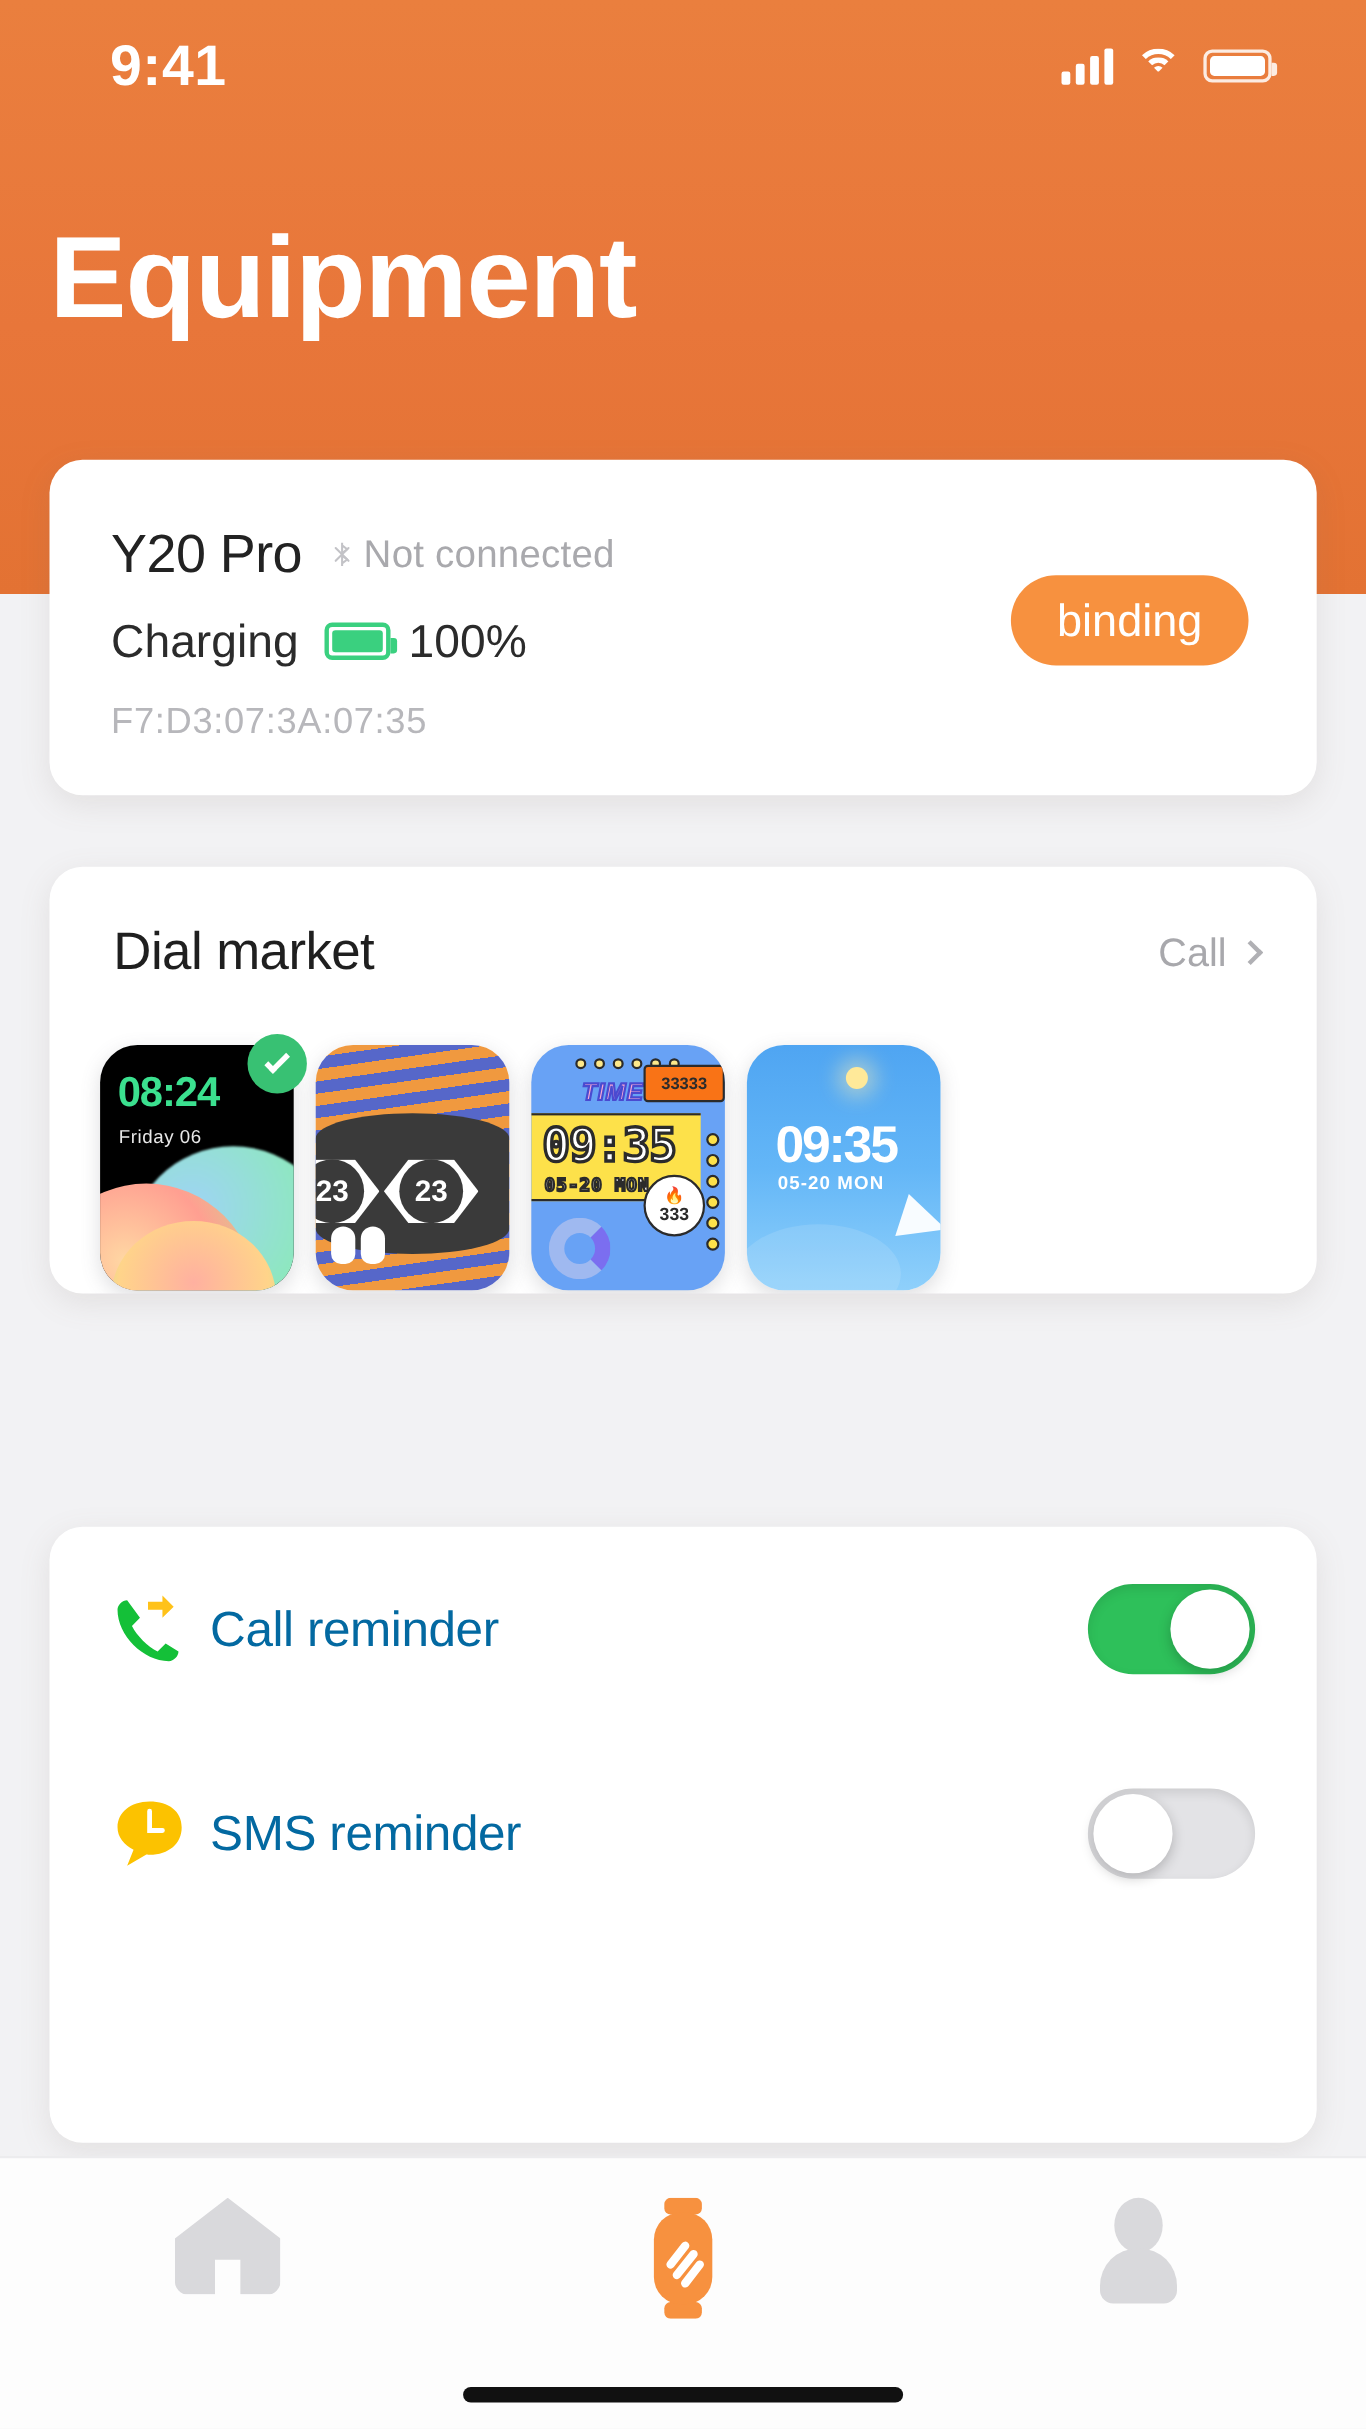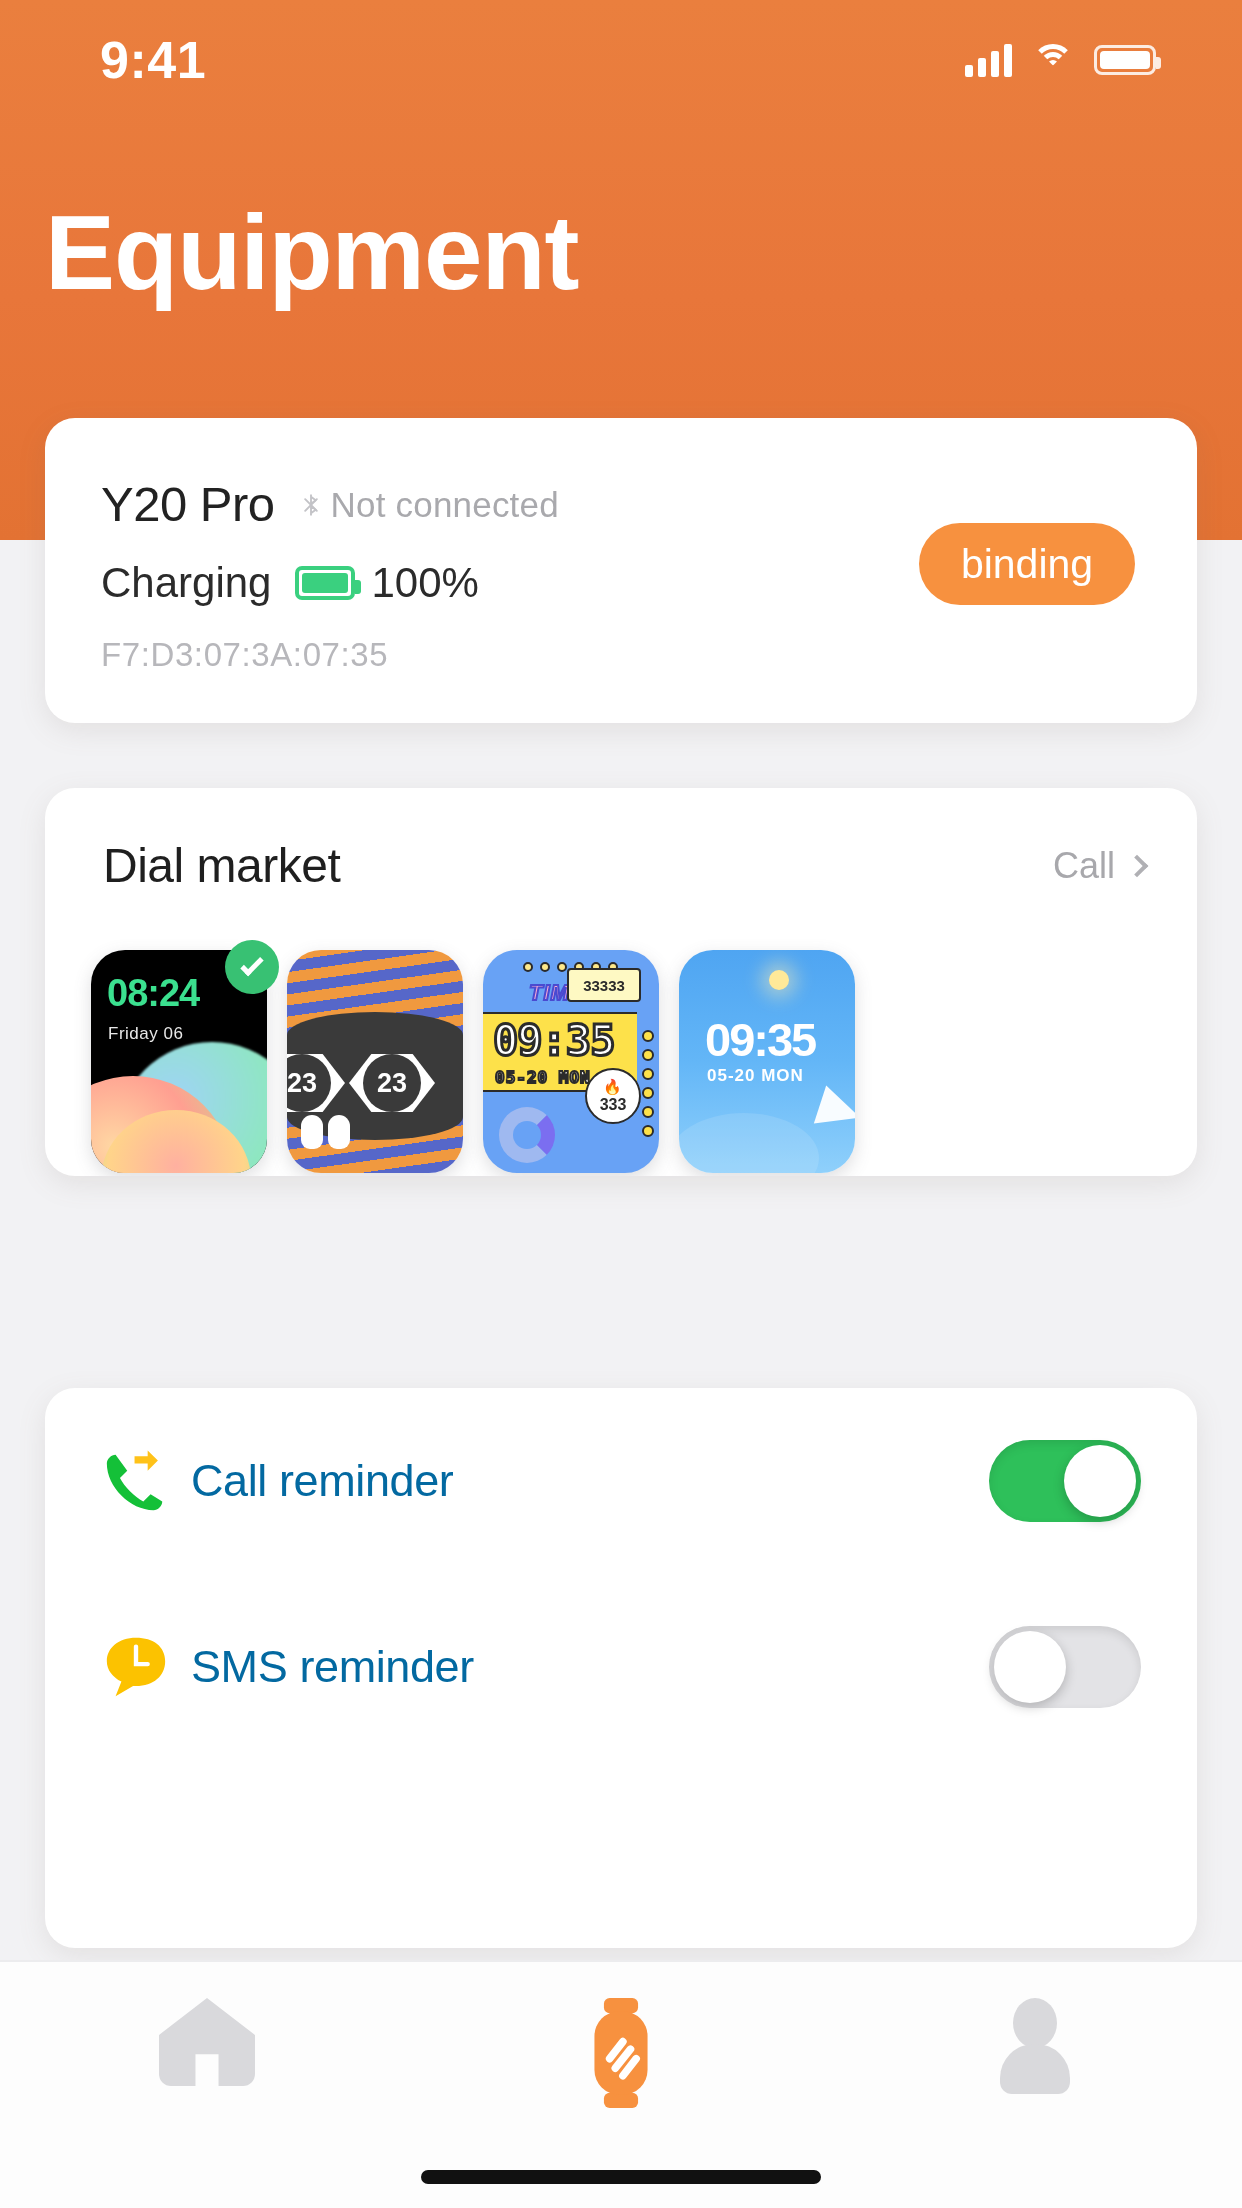--- a/index.html
+++ b/index.html
@@ -123,21 +123,21 @@
   .d2 .pupil.p1 { left: -14px; } .d2 .pupil.p2 { left: 76px; }
   .d2 .teeth { position:absolute; bottom: 24px; left: 14px; display:flex; gap: 5px; }
   .d2 .teeth i { display:block; width: 22px; height: 34px; background:#fff; border-radius: 11px 11px 9px 9px; }
 
   
   .d3 { background: #68a2f5; }
   .d3 .dots { position:absolute; top: 12px; left: 40px; display:flex; gap: 7px; }
   .d3 .dots i { width: 10px; height: 10px; border-radius:50%; background:#fde88a; border: 2px solid #2b2b2b; }
   .d3 .timelabel { position:absolute; top: 30px; left: 46px; font-size: 22px; font-weight: 800; font-style: italic;
                    color: #f9a8d4; -webkit-text-stroke: 2px #4a4ad0; letter-spacing: 1px; }
-  .d3 .stepbox { position:absolute; top: 18px; right: 18px; width: 74px; height: 34px; background:#fef9c3;
+  .d3 .stepbox { position:absolute; top: 18px; right: 0; width: 74px; height: 34px; background:#f97316;
                  border: 2px solid #2b2b2b; border-radius: 4px; display:flex; align-items:center; justify-content:center;
                  font-size: 15px; color:#2b2b2b; font-weight:700; }
   .d3 .yellowbar { position:absolute; top: 62px; left: 0; right: 22px; height: 80px; background:#fde14a; border-top:2px solid #2b2b2b; border-bottom:2px solid #2b2b2b;}
   .d3 .bigtime { position:absolute; top: 66px; left: 10px; font-size: 42px; font-weight: 900; color:#fff;
                  -webkit-text-stroke: 3px #2b2b2b; letter-spacing: -1px; font-family: "DejaVu Sans Mono", monospace; }
   .d3 .dateline { position:absolute; top: 118px; left: 12px; font-size: 16px; font-weight: 900; color:#fff;
                   -webkit-text-stroke: 2px #2b2b2b; font-family: "DejaVu Sans Mono", monospace; letter-spacing: 1px;}
   .d3 .calbadge { position:absolute; top: 118px; right: 18px; width: 56px; height: 56px; border-radius: 50%;
                   background:#fff; border: 2px solid #2b2b2b; display:flex; flex-direction:column; align-items:center; justify-content:center; }
   .d3 .calbadge b { font-size: 16px; color:#2b2b2b; font-weight:700; line-height: 1.1;}

